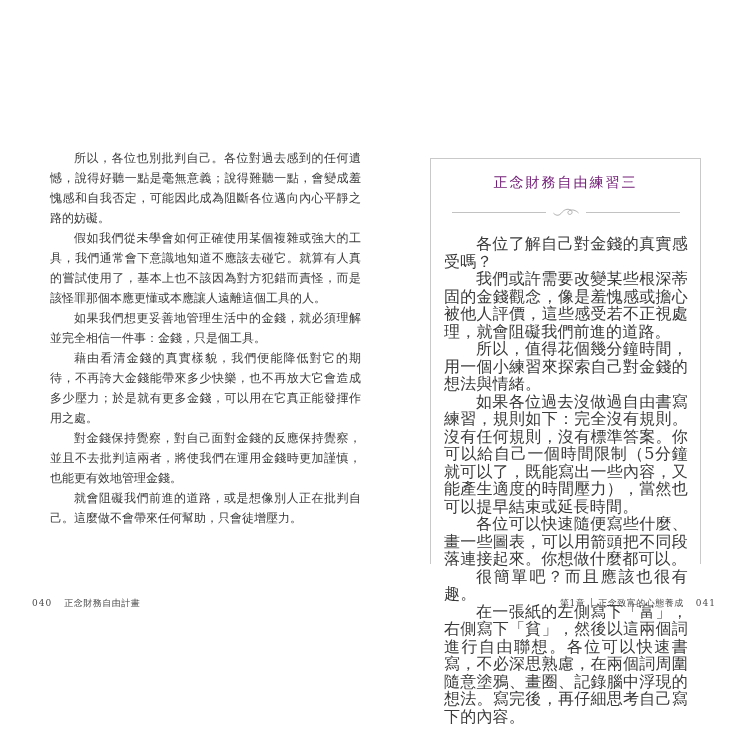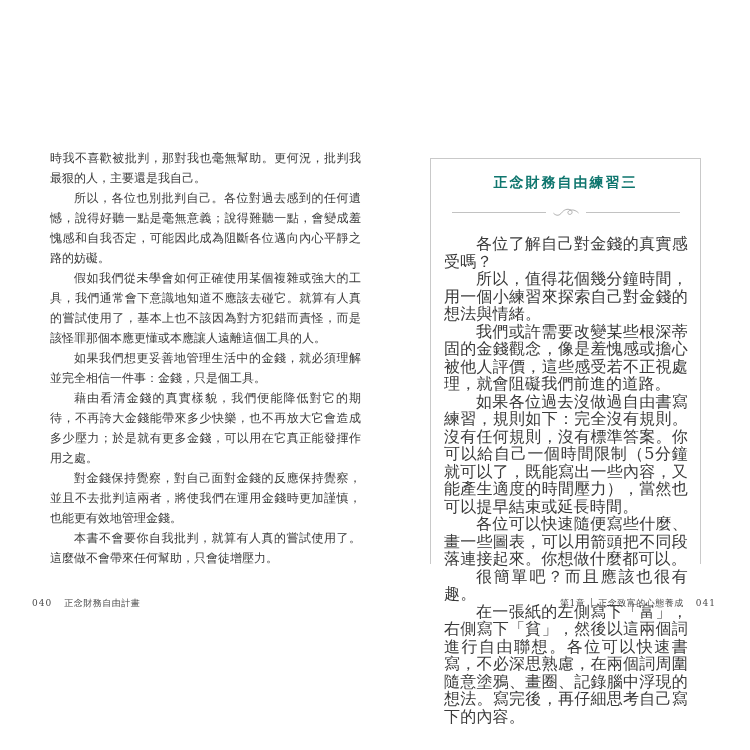--- a/index.html
+++ b/index.html
@@ -51,23 +51,23 @@
     width: 271px;
     height: 406px;
     border: 1px solid #c9c9c9;
     border-bottom: none;
     background: #ffffff;
   }
   .box-title {
     margin-top: 13px;
     text-align: center;
     font-size: 14px;
-    font-weight: bold;
+    font-weight: normal;
     letter-spacing: 2px;
-    color: #0f766e;
+    color: #701a75;
     line-height: 20px;
   }
   .divider {
     display: flex;
     align-items: center;
     width: 228px;
     margin: 13px auto 0 auto;
     height: 14px;
   }
   .divider .rule {
@@ -86,47 +86,46 @@
     text-align: justify;
   }
 </style>
 </head>
 <body>
 
 <div>
 
   <div>
     <div class="left-text">
-      <p class="para no-indent">時我不喜歡被批判，那對我也毫無幫助。更何況，批判我最狠的人，主要還是我自己。</p>
       <p class="para">所以，各位也別批判自己。各位對過去感到的任何遺憾，說得好聽一點是毫無意義；說得難聽一點，會變成羞愧感和自我否定，可能因此成為阻斷各位邁向內心平靜之路的妨礙。</p>
       <p class="para">假如我們從未學會如何正確使用某個複雜或強大的工具，我們通常會下意識地知道不應該去碰它。就算有人真的嘗試使用了，基本上也不該因為對方犯錯而責怪，而是該怪罪那個本應更懂或本應讓人遠離這個工具的人。</p>
       <p class="para">如果我們想更妥善地管理生活中的金錢，就必須理解並完全相信一件事：金錢，只是個工具。</p>
       <p class="para">藉由看清金錢的真實樣貌，我們便能降低對它的期待，不再誇大金錢能帶來多少快樂，也不再放大它會造成多少壓力；於是就有更多金錢，可以用在它真正能發揮作用之處。</p>
       <p class="para">對金錢保持覺察，對自己面對金錢的反應保持覺察，並且不去批判這兩者，將使我們在運用金錢時更加謹慎，也能更有效地管理金錢。</p>
-      <p class="para">本書不會要你自我批判，就算有人真的嘗試使用了。這麼做不會帶來任何幫助，只會徒增壓力。</p>
+      <p class="para">就會阻礙我們前進的道路，或是想像別人正在批判自己。這麼做不會帶來任何幫助，只會徒增壓力。</p>
     </div>
     <div class="footer footer-left">
       <span class="folio">040</span><span>正念財務自由計畫</span>
     </div>
   </div>
 
   <div>
     <div class="exercise-box">
       <h2 class="box-title">正念財務自由練習三</h2>
       <div class="divider">
         <span class="rule"></span>
         <svg class="ornament" width="26" height="12" viewBox="0 0 36 14">
           <path d="M1 9 C5 13 9 12 12 8 C15 4 20 2 24 4 C27.5 5.8 27 10 23.5 10.3 C20.5 10.5 19.2 7 22.5 5.2 C26.5 3 31.5 4.5 35 8" fill="none" stroke="#9a9a9a" stroke-width="1.1" stroke-linecap="round"></path>
         </svg>
         <span class="rule"></span>
       </div>
       <div class="box-body">
         <p class="para">各位了解自己對金錢的真實感受嗎？</p>
+        <p class="para">我們或許需要改變某些根深蒂固的金錢觀念，像是羞愧感或擔心被他人評價，這些感受若不正視處理，就會阻礙我們前進的道路。</p>
         <p class="para">所以，值得花個幾分鐘時間，用一個小練習來探索自己對金錢的想法與情緒。</p>
-        <p class="para">我們或許需要改變某些根深蒂固的金錢觀念，像是羞愧感或擔心被他人評價，這些感受若不正視處理，就會阻礙我們前進的道路。</p>
         <p class="para">如果各位過去沒做過自由書寫練習，規則如下：完全沒有規則。沒有任何規則，沒有標準答案。你可以給自己一個時間限制（5分鐘就可以了，既能寫出一些內容，又能產生適度的時間壓力），當然也可以提早結束或延長時間。</p>
         <p class="para">各位可以快速隨便寫些什麼、畫一些圖表，可以用箭頭把不同段落連接起來。你想做什麼都可以。</p>
         <p class="para">很簡單吧？而且應該也很有趣。</p>
         <p class="para">在一張紙的左側寫下「富」，右側寫下「貧」，然後以這兩個詞進行自由聯想。各位可以快速書寫，不必深思熟慮，在兩個詞周圍隨意塗鴉、畫圈、記錄腦中浮現的想法。寫完後，再仔細思考自己寫下的內容。</p>
       </div>
     </div>
     <div class="footer footer-right">
       <span>第1章</span><span class="footer-sep"></span><span>正念致富的心態養成</span><span class="folio">041</span>
     </div>
   </div>

